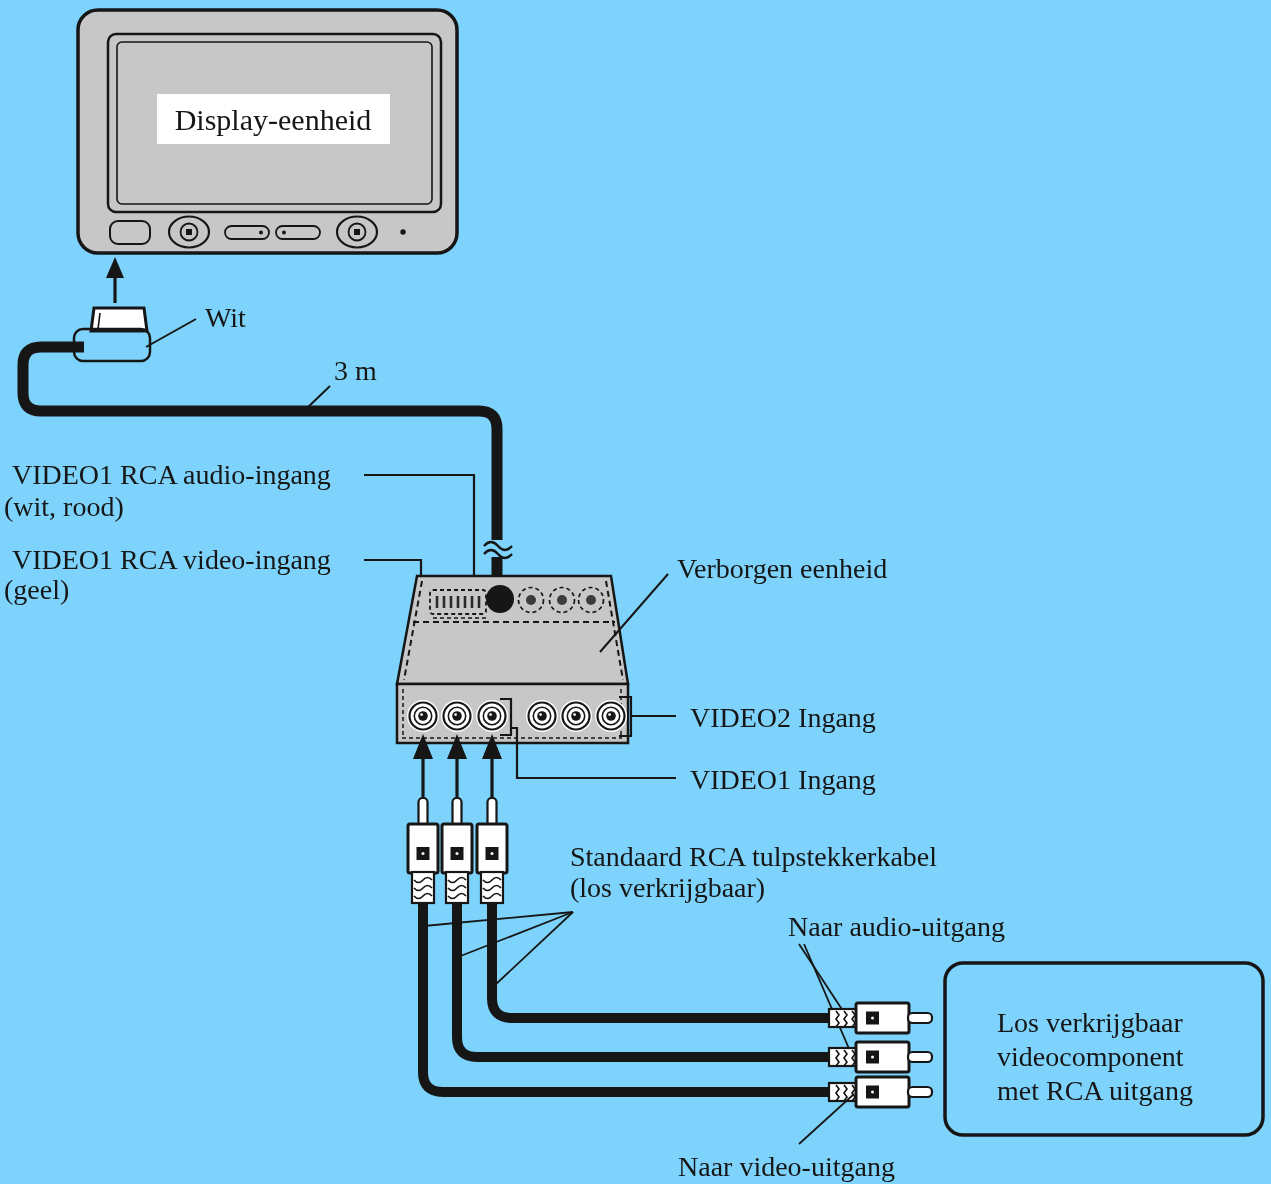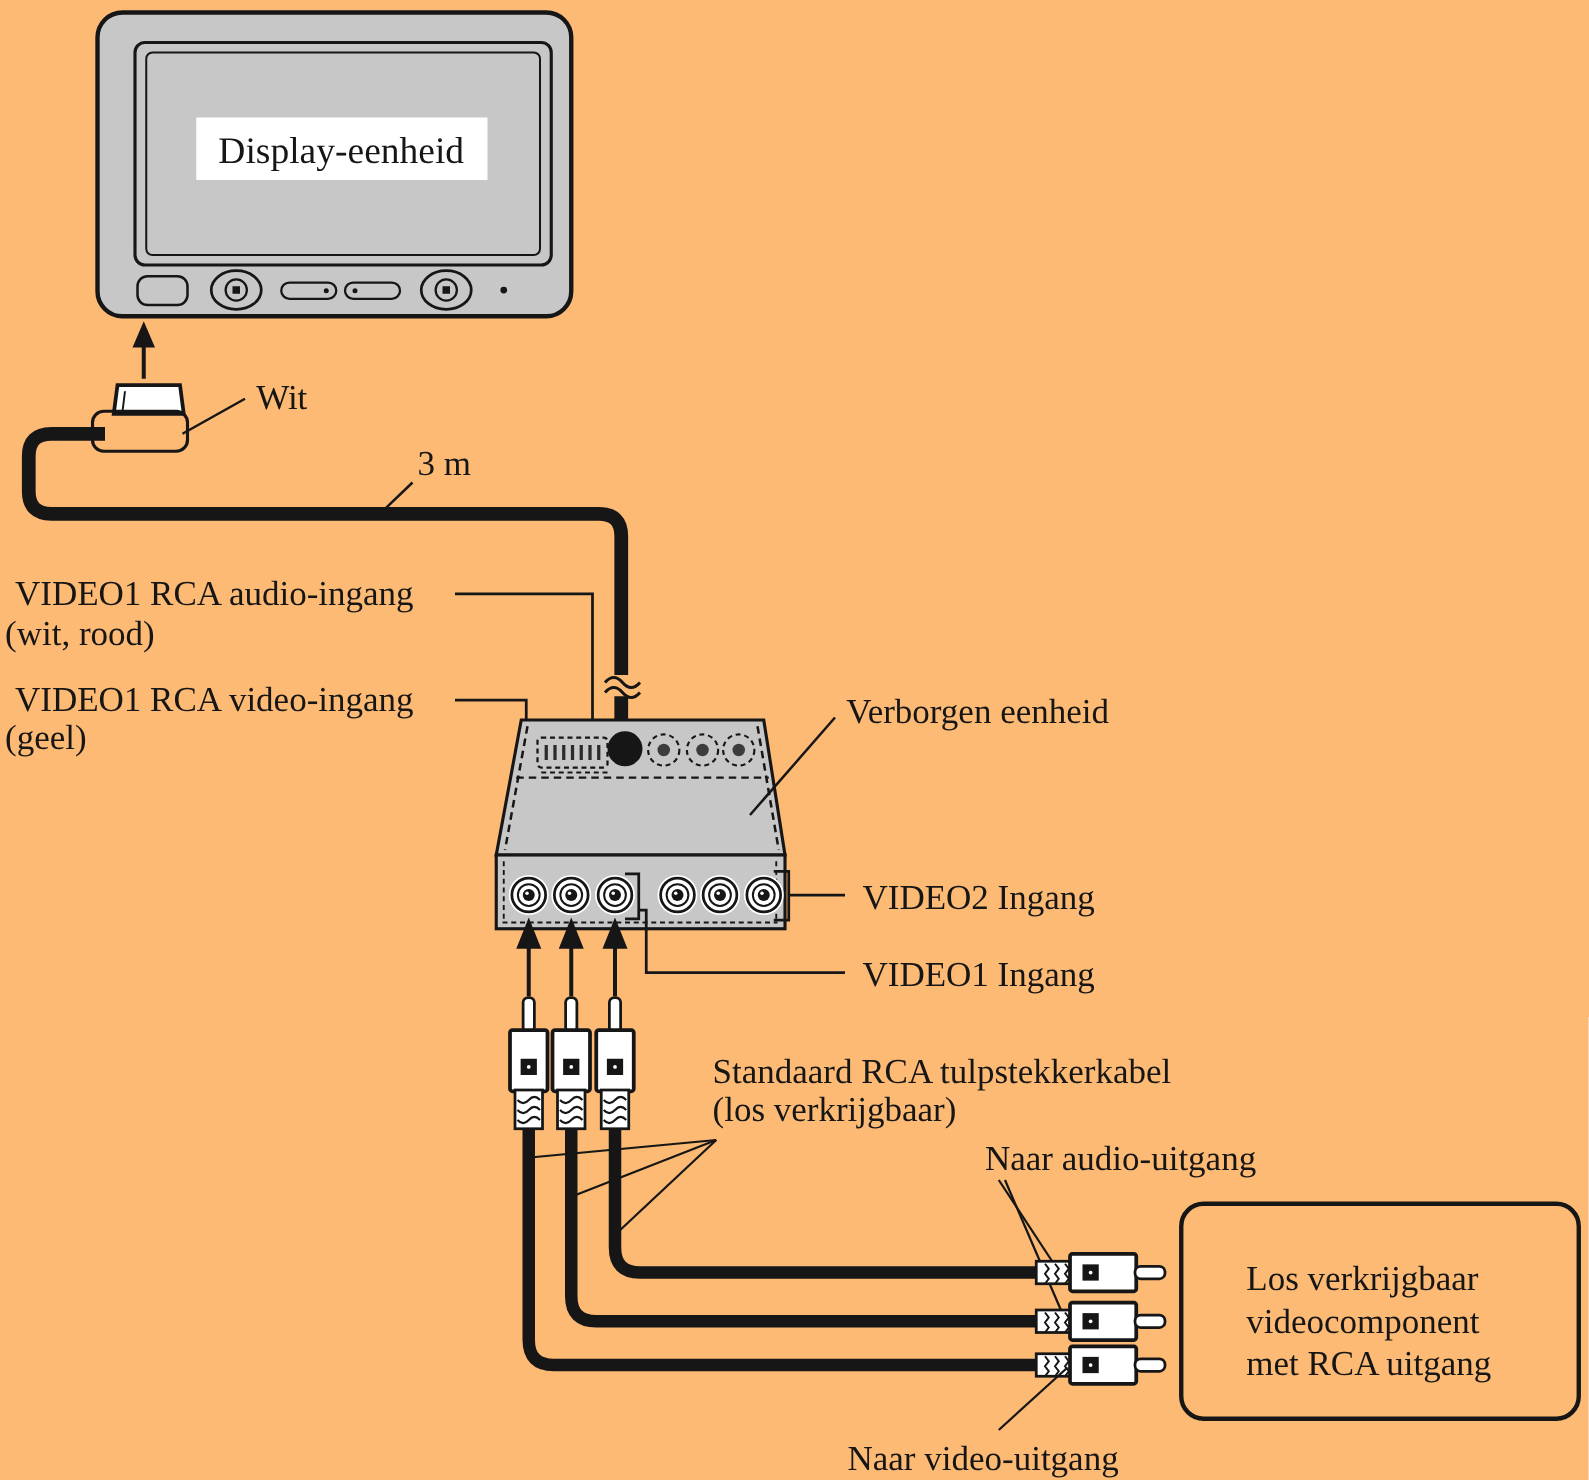--- a/index.html
+++ b/index.html
@@ -1,16 +1,16 @@
 <!DOCTYPE html>
 <html><head>
 <meta charset="utf-8">
 <style>
   html,body{margin:0;padding:0;background:#ffffff;}
-  .canvas{position:relative;width:1271px;height:1184px;background:#fdba74;overflow:hidden;}
+  .canvas{position:relative;width:1271px;height:1184px;background:#7dd3fc;overflow:hidden;}
   svg{display:block;}
   text{font-family:"Liberation Serif","DejaVu Serif",serif;fill:#161616;}
   .t28{font-size:28px;}
   .t30{font-size:30px;}
   .ln{stroke:#161616;fill:none;}
   .thin{stroke-width:2;}
   .leader{stroke-width:2.2;}
   .edge{stroke-width:2.5;}
   .heavy{stroke-width:3;}
   .cable{stroke:#161616;stroke-width:11;fill:none;}

